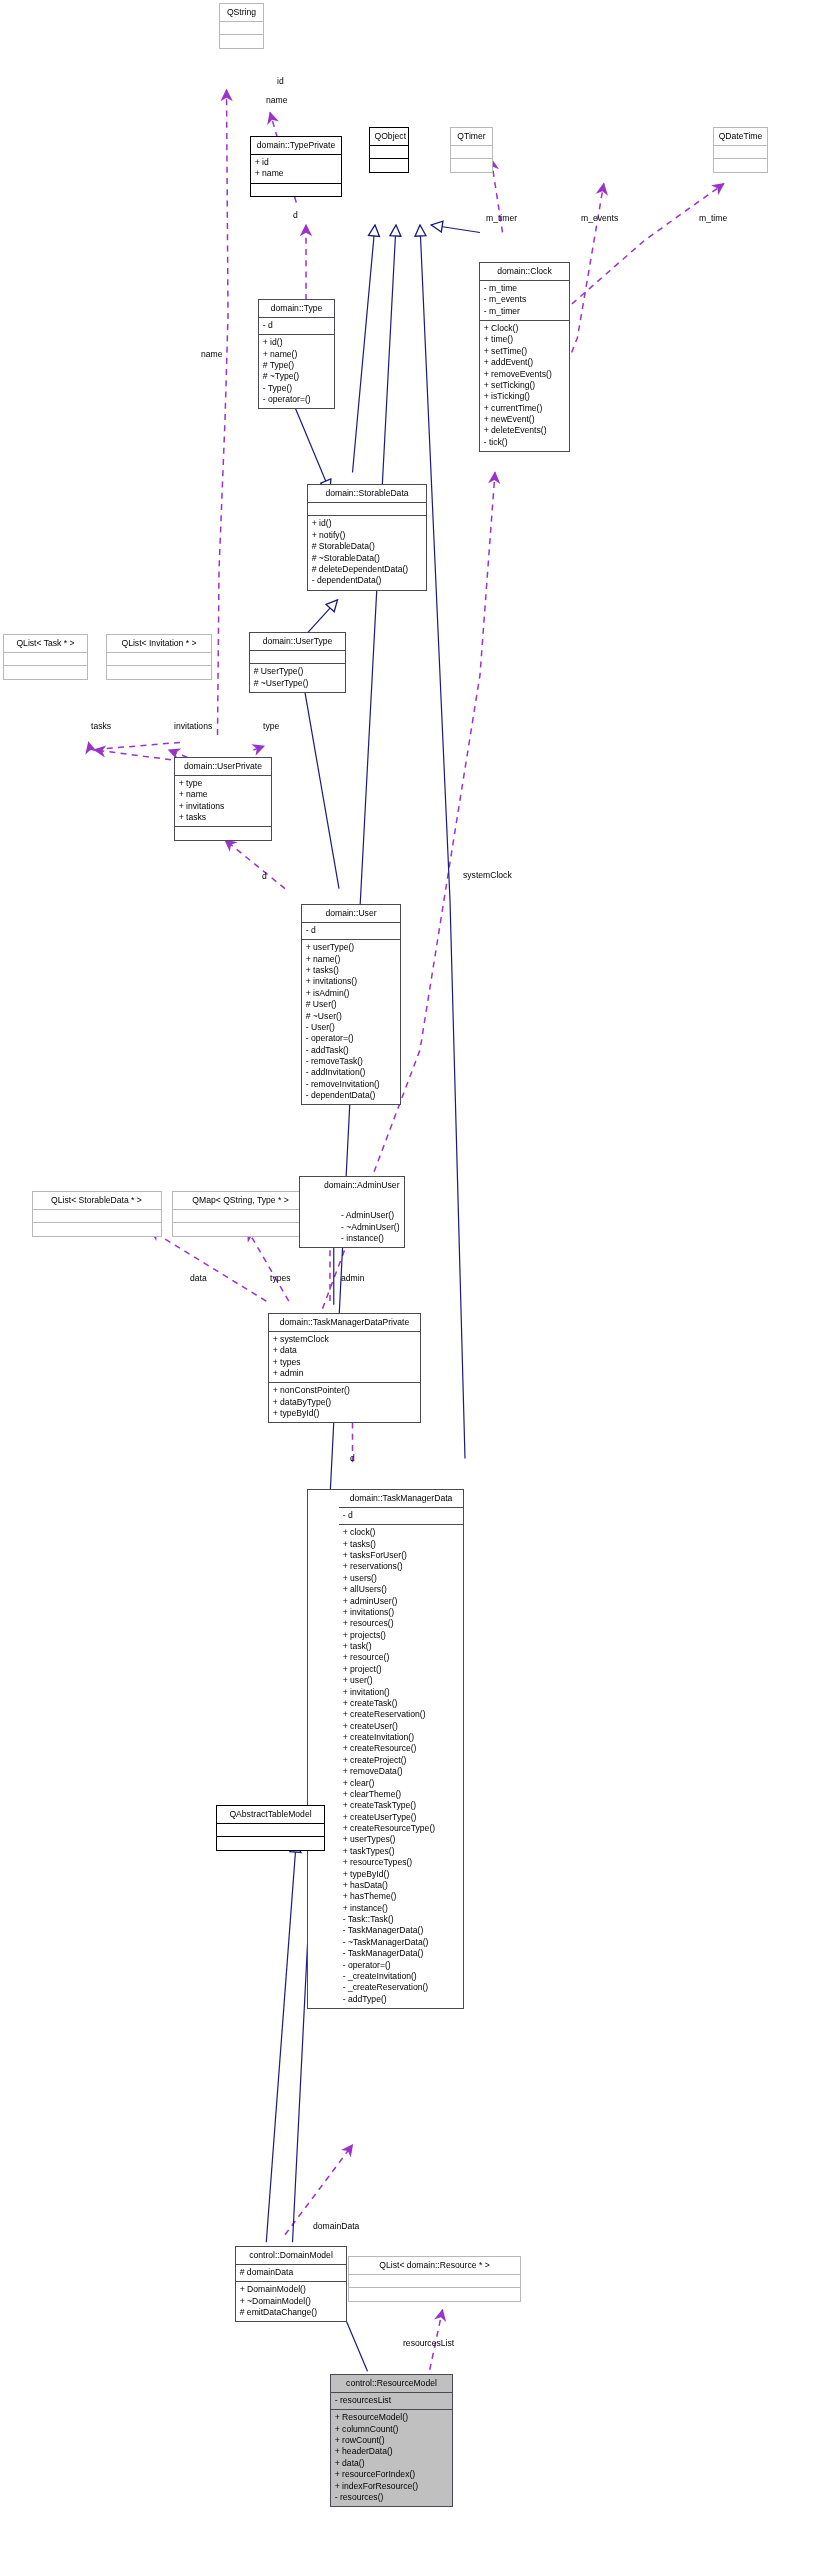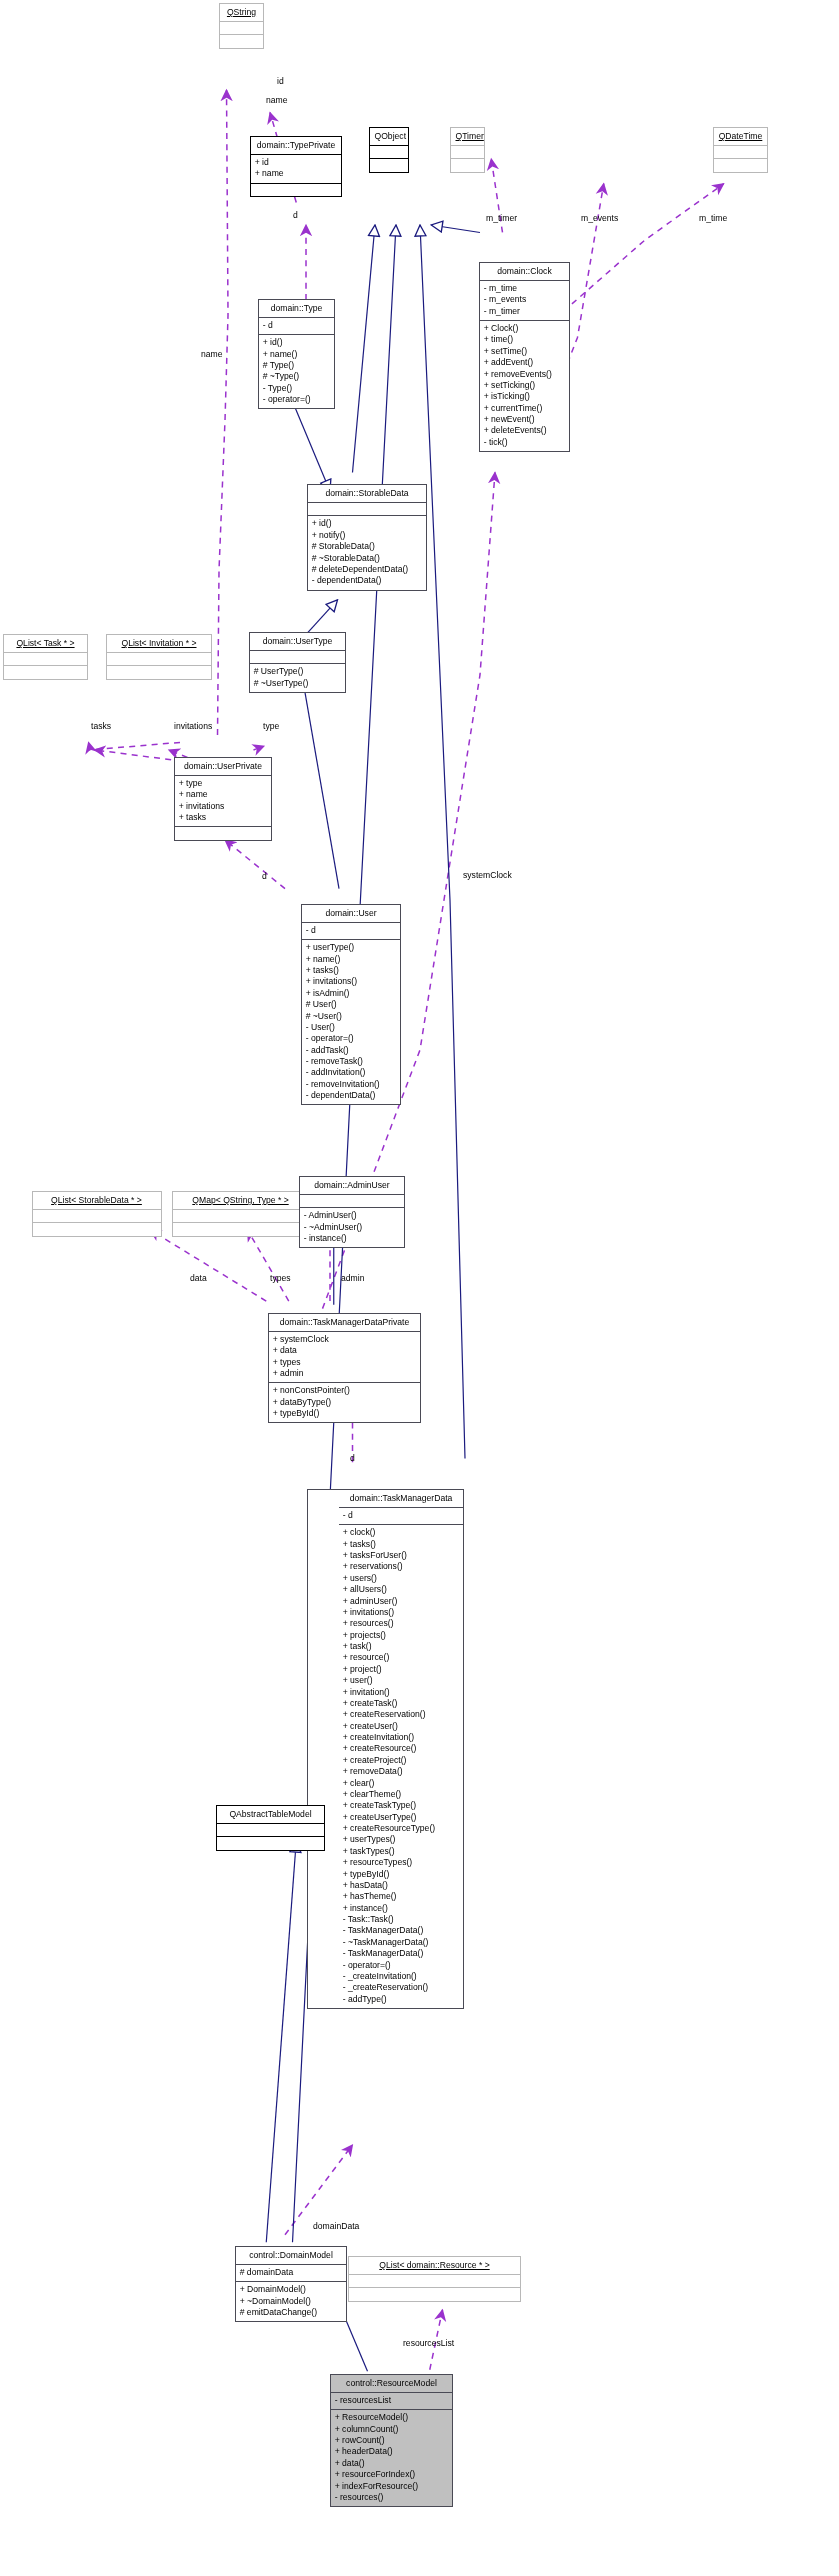--- a/index.html
+++ b/index.html
@@ -14,21 +14,21 @@
 
   
   .node {
     position:absolute;
     background:#ffffff;
     border:0.7px solid #000;
     display:flex; flex-direction:column;
     font-size:8.6px; line-height:1.28;
     color:#000;
   }
-  .node.grey  { border-color:#b8b8b8;text-decoration:underline; }
+  .node.grey  { border-color:#b8b8b8; }
   .node.dark  { border-color:#4a4a55; }
   .node.filled { background:#c0c0c0; border-color:#4a4a55; }
 
   .n-title {
     text-align:center; padding:3px 4.5px 3px 4.5px;
     white-space:nowrap; overflow:hidden;
     font-size:8.6px;
   }
   .n-sep { height:0.7px; background:#000; flex:none; }
   .node.grey .n-sep { background:#b8b8b8; }
@@ -142,21 +142,21 @@
   </div>
 
   <div class="node" style="left:369px;top:127px;width:40px;">
     <div class="n-title">QObject</div>
     <div class="n-sep"></div>
     <div class="n-attrs empty"></div>
     <div class="n-sep"></div>
     <div class="n-ops empty"></div>
   </div>
 
-  <div class="node grey" style="left:450px;top:127px;width:35px;">
+  <div class="node grey" style="left:450px;top:127px;width:43px;">
     <div class="n-title">QTimer</div>
     <div class="n-sep"></div>
     <div class="n-attrs empty"></div>
     <div class="n-sep"></div>
     <div class="n-ops empty"></div>
   </div>
 
 
   <div class="node grey" style="left:713px;top:127px;width:55px;">
     <div class="n-title">QDateTime</div>
@@ -296,21 +296,21 @@
   </div>
 
   <div class="node grey" style="left:172px;top:1191px;width:137px;">
     <div class="n-title">QMap&lt; QString, Type * &gt;</div>
     <div class="n-sep"></div>
     <div class="n-attrs empty"></div>
     <div class="n-sep"></div>
     <div class="n-ops empty"></div>
   </div>
 
-  <div class="node dark" style="left:299px;top:1176px;width:106px;">
+  <div class="node dark" style="left:299px;top:1176px;width:106px;align-items:flex-end;">
     <div class="n-title">domain::AdminUser</div>
     <div class="n-sep"></div>
     <div class="n-attrs empty"></div>
     <div class="n-sep"></div>
     <div class="n-ops">
       <div class="n-row">- AdminUser()</div>
       <div class="n-row">- ~AdminUser()</div>
       <div class="n-row">- instance()</div>
     </div>
   </div>

